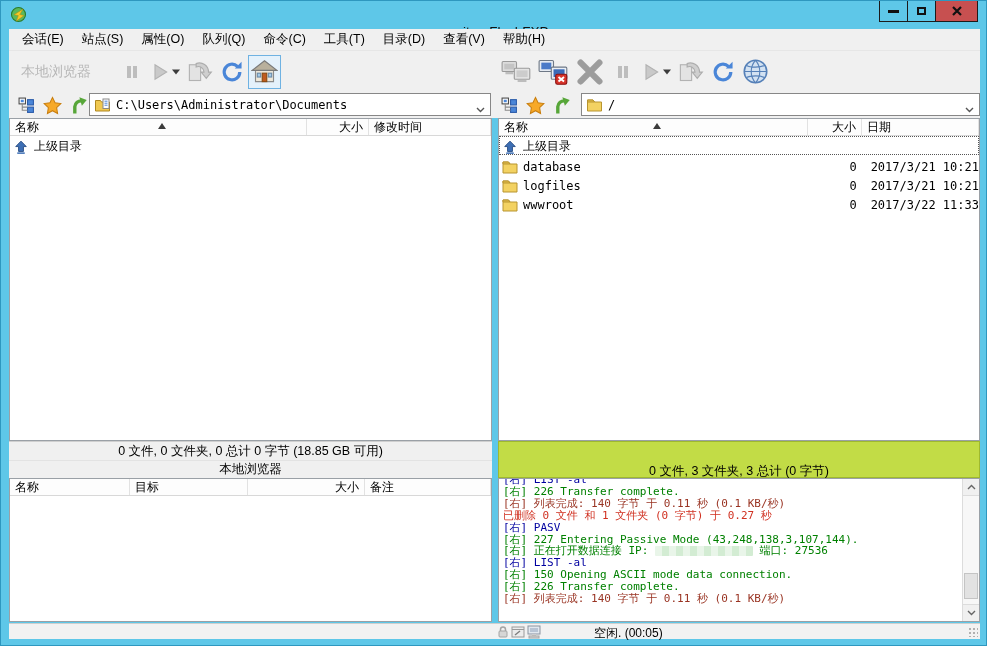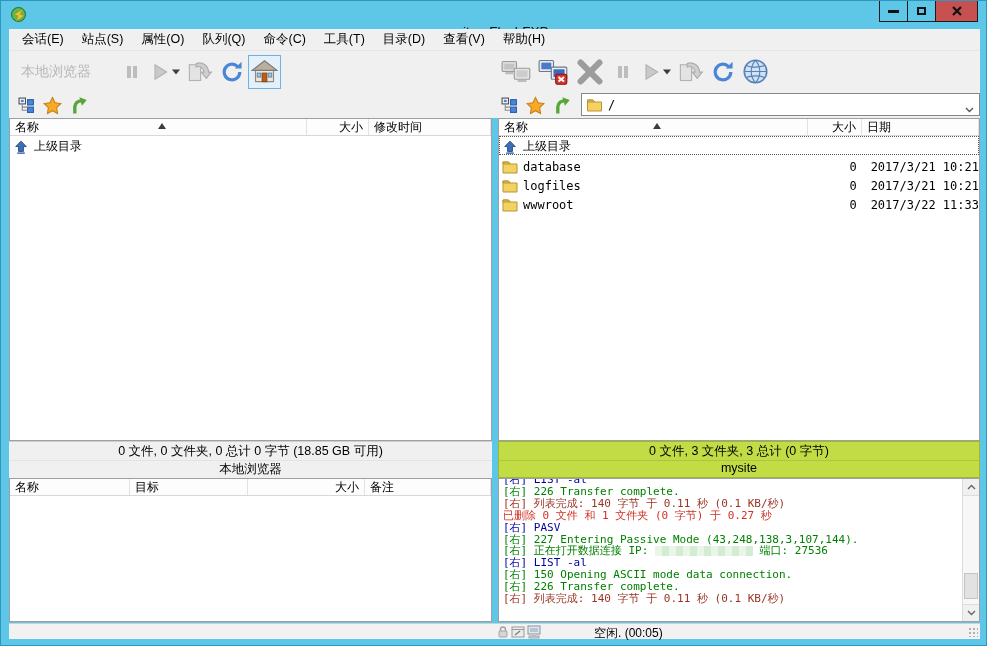--- a/index.html
+++ b/index.html
@@ -62,21 +62,21 @@
   .lp-b .fname{width:273px}.lp-b .fsize{width:62px;text-align:right}.lp-b .fdate{flex:1;padding-left:10px}
   .rp-b .fname{width:285px}.rp-b .fsize{width:55px;text-align:right}.rp-b .fdate{flex:1;padding-left:14px}
 
   
   .status-left{position:absolute;left:8px;top:440px;width:483px;height:37px;background:#f0f0f0;
     border-top:1px solid #cfcfcf;text-align:center;font-size:12.5px;}
   .status-left .l1{height:19px;line-height:19px;border-bottom:1px solid #e3e3e3;}
   .status-left .l2{height:17px;line-height:16px;}
   .status-right{position:absolute;left:497px;top:440px;width:482px;height:37px;background:#c2dc46;
     border:1px solid #9fb92e;text-align:center;font-size:12.5px;}
-  .status-right .l1{height:19px;line-height:19px;border-bottom:1px solid rgba(0,0,0,0.10);}
+  .status-right .l1{height:19px;line-height:19px;border-bottom:1px solid rgba(0,0,0,0.10);margin-top:20px;}
   .status-right .l2{height:16px;line-height:15px;}
 
   
   .queue-panel{left:8px;top:477px;width:483px;height:144px;}
   .log-panel{left:497px;top:477px;width:482px;height:144px;}
   .log-content{position:absolute;left:4px;top:-5px;right:19px;overflow:hidden;height:150px;}
   .log-line{font-family:"DejaVu Sans Mono","Liberation Mono",monospace;font-size:11px;
     line-height:11.9px;white-space:nowrap;}
   .col-navy{color:#0000a0}.col-green{color:#008000}.col-maroon{color:#993322}.col-red{color:#d03020}
   .censored{display:inline-block;width:98px;height:10px;vertical-align:middle;border-radius:1px;
@@ -251,20 +251,35 @@
       <svg width="19" height="19" viewBox="0 0 18 18">
           <path d="M9 1.3l2.4 5 5.5.8-4 3.9.9 5.5L9 13.9l-4.8 2.6.9-5.5-4-3.9 5.5-.8z" fill="#f7a928" stroke="#c97f10"></path>
         </svg>
     </span>
     <span class="addr-icon" style="left:58px">
       <svg width="19" height="19" viewBox="0 0 18 18">
           <path d="M5.5 16.5V10A6 6 0 0 1 12 4.6" fill="none" stroke="#57a639" stroke-width="3.2"></path>
           <path d="M9.8 1.2l7 2.6-4.6 5.4z" fill="#57a639"></path>
         </svg>
     </span>
+    <div class="combo" style="left:80px;width:402px">
+      <span class="cicon">
+        <svg width="17" height="15" viewBox="0 0 16 15">
+            <path d="M1 3.5h5l1 1.5h8v9H1z" fill="#f0c850" stroke="#b08820"></path>
+            <rect x="8.5" y="2" width="6" height="9.5" fill="#fff" stroke="#8a8a8a"></rect>
+            <path d="M10 4.2h3M10 6.2h3M10 8.2h3" stroke="#4a86d8"></path>
+          </svg>
+      </span>
+      <span>C:\Users\Administrator\Documents</span>
+      <span class="chev">
+        <svg width="9" height="6" viewBox="0 0 9 6">
+            <path d="M1 1l3.5 3.5L8 1" stroke="#555" fill="none" stroke-width="1.4"></path>
+          </svg>
+      </span>
+    </div>
     <span class="addr-icon" style="left:489px">
       <svg width="17" height="17" viewBox="0 0 16 16">
           <rect x="1" y="1" width="6" height="5.5" fill="#fff" stroke="#4a4a4a"></rect>
           <rect x="2.6" y="2.6" width="2.8" height="2.3" fill="#4a86d8"></rect>
           <rect x="9" y="2.5" width="5.5" height="5" fill="#4a86d8" stroke="#2a5aa8"></rect>
           <rect x="9" y="9.5" width="5.5" height="5" fill="#4a86d8" stroke="#2a5aa8"></rect>
           <path d="M4 6.5v6h5M4 9.5h5" stroke="#8a8a8a" fill="none"></path>
         </svg>
     </span>
     <span class="addr-icon" style="left:515px">

